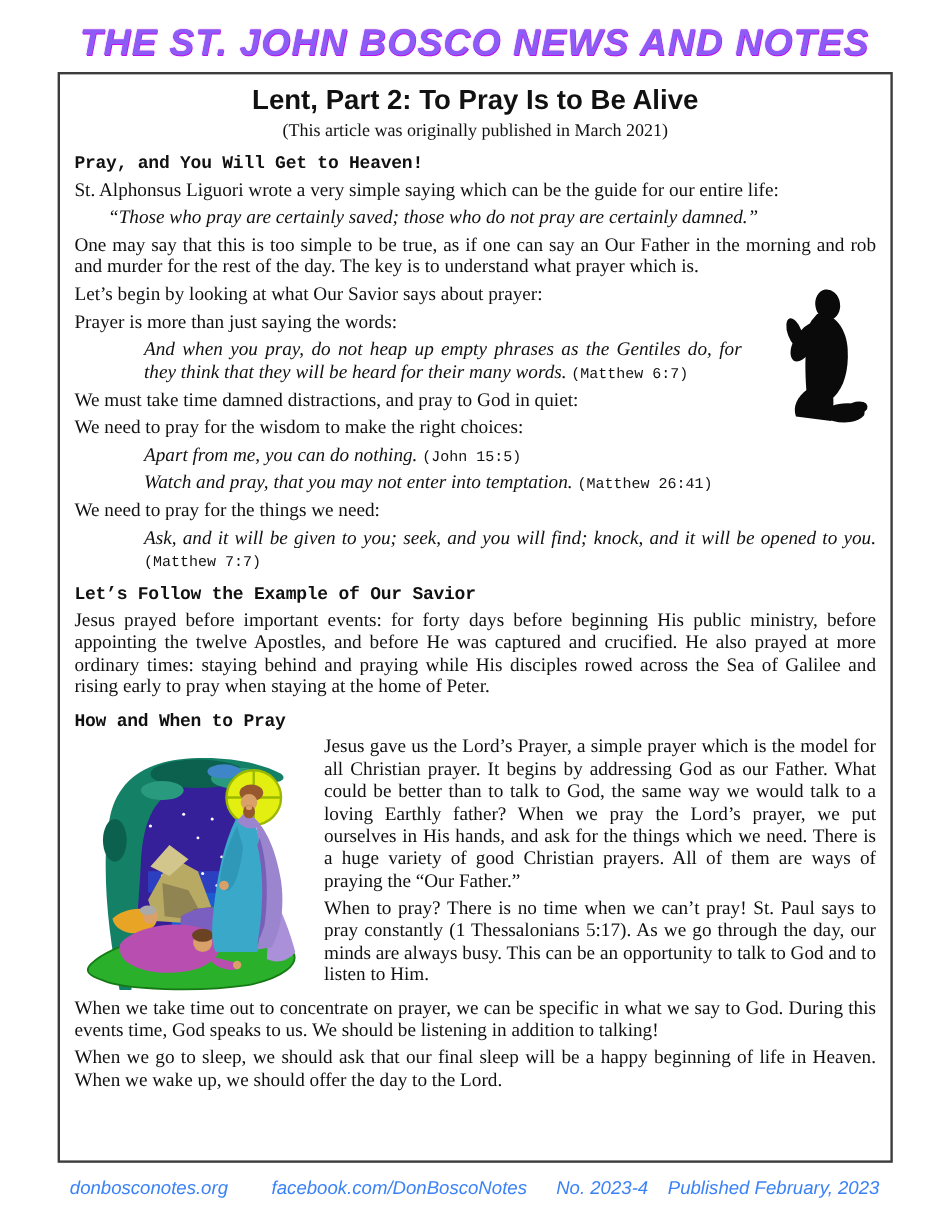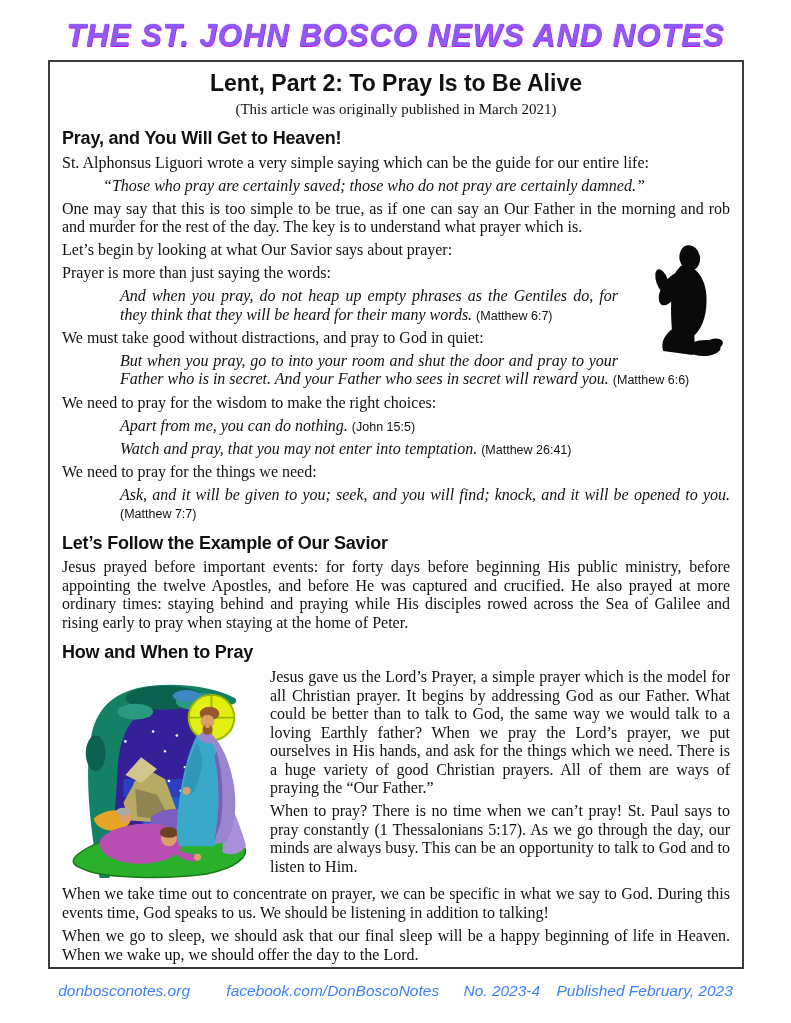--- a/index.html
+++ b/index.html
@@ -37,43 +37,43 @@
     font-size: 23px;
     text-align: center;
     margin: 4px 0 4px 0;
   }
   .article-subtitle {
     text-align: center;
     font-size: 15px;
     margin: 0 0 8px 0;
   }
   .section-heading {
-    font-family: Liberation Sans, sans-serif;
+    font-family: Liberation Mono, monospace;
     font-weight: bold;
-    font-size: 18px;
+    font-size: 15px;
     margin: 10px 0 4px 0;
     letter-spacing: -0.2px;
   }
   p.body, p.lead {
     font-size: 16px;
     line-height: 1.16;
     text-align: justify;
     margin: 4.5px 0;
   }
   p.quote {
     font-size: 16px;
     line-height: 1.16;
     font-style: italic;
     text-align: justify;
     margin: 4.5px 0 4.5px 58px;
   }
-  p.quote.first-quote { margin-left: 41px; }
+  p.quote.first-quote { margin-left: 28px; }
   .ref {
     font-style: normal;
-    font-family: Liberation Sans, sans-serif;
+    font-family: Liberation Mono, monospace;
     font-size: 12.5px;
     white-space: nowrap;
   }
   .silhouette-float {
     float: right;
     width: 98px; height: 120px;
     margin: 0 4px 2px 10px;
   }
   .gethsemane-float {
     float: left;
@@ -122,25 +122,21 @@
       </g>
     </svg>
   </div>
 
   <p class="body">Let’s begin by looking at what Our Savior says about prayer:</p>
   <p class="body">Prayer is more than just saying the words:</p>
   <p class="quote">
     <span>And when you pray, do not heap up empty phrases as the Gentiles do, for they think that they will be heard for their many words.</span>
     <span class="ref">(Matthew 6:7)</span>
   </p>
-  <p class="body">We must take good without distractions, and pray to God in quiet:</p>
-  <p class="quote">
-    <span>But when you pray, go to into your room and shut the door and pray to your Father who is in secret.  And your Father who sees in secret will reward you.</span>
-    <span class="ref">(Matthew 6:6)</span>
-  </p>
+  <p class="body">We must take time damned distractions, and pray to God in quiet:</p>
   <p class="body">We need to pray for the wisdom to make the right choices:</p>
   <p class="quote">
     <span>Apart from me, you can do nothing.</span>
     <span class="ref">(John 15:5)</span>
   </p>
   <p class="quote">
     <span>Watch and pray, that you may not enter into temptation.</span>
     <span class="ref">(Matthew 26:41)</span>
   </p>
   <p class="body">We need to pray for the things we need:</p>

